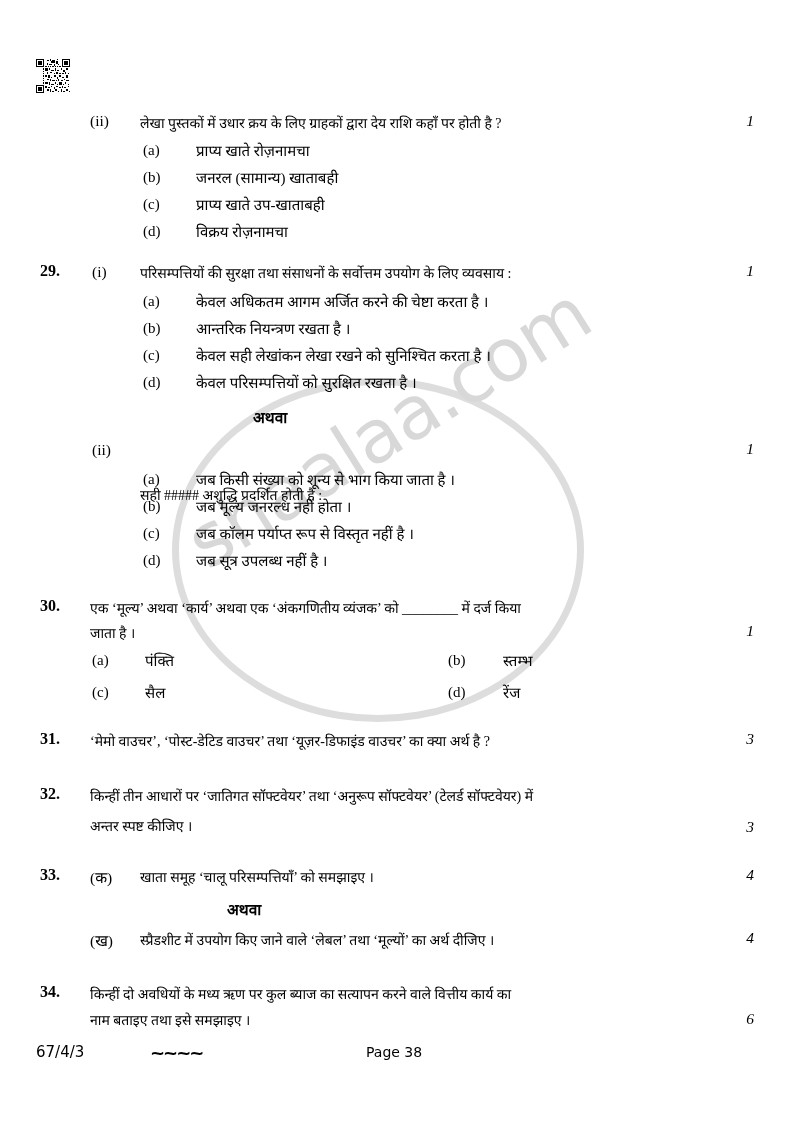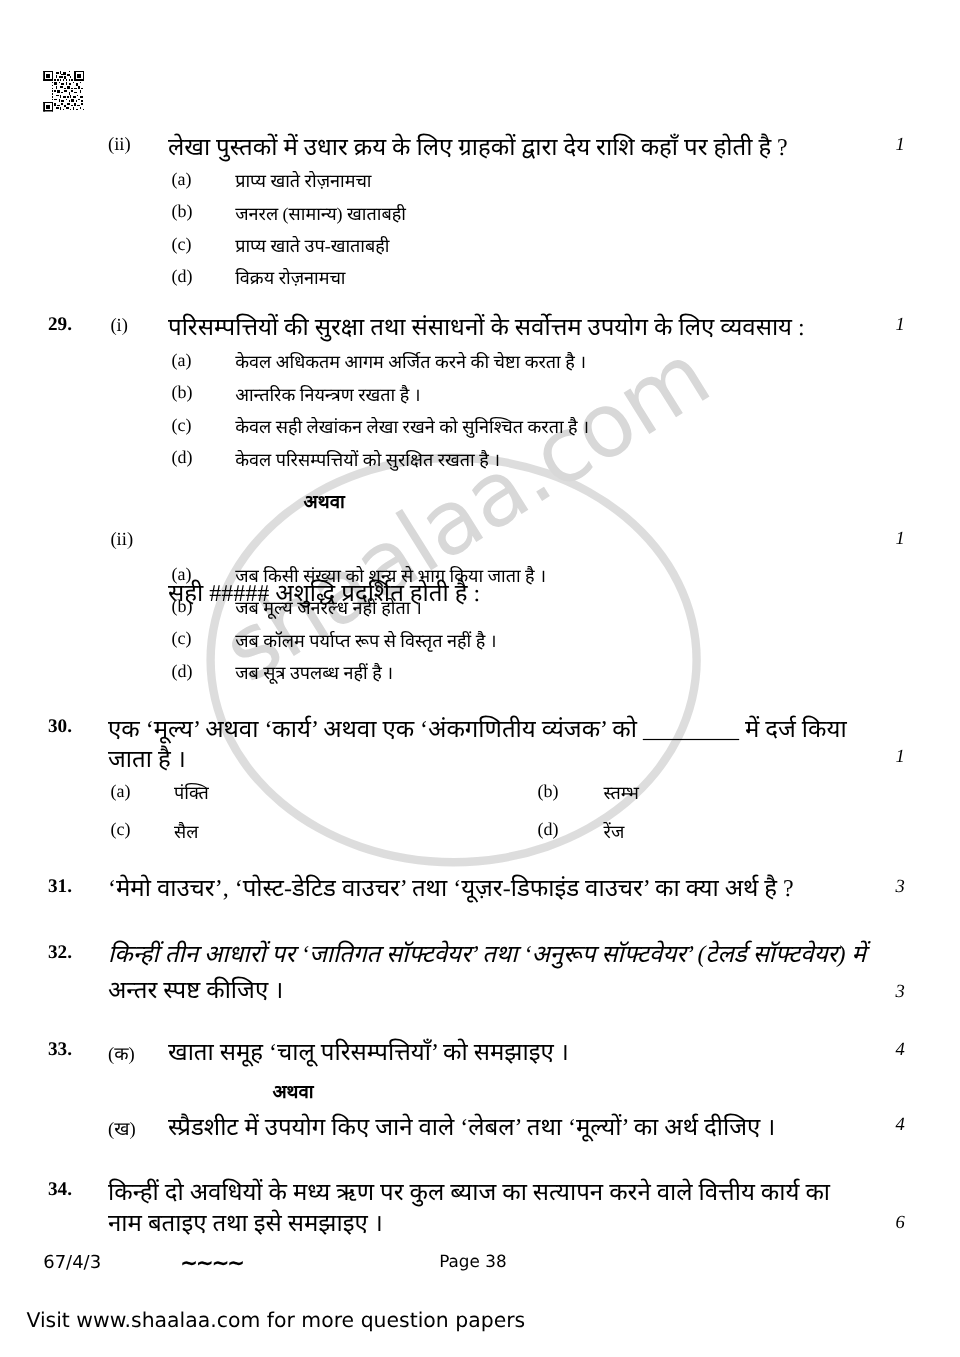--- a/index.html
+++ b/index.html
@@ -69,21 +69,21 @@
     width: 34px;
     height: 34px;
     z-index: 3;
   }
 
   
   .blk { position: absolute; }
 
   .devanagari {
     font-family: "Liberation Serif", "DejaVu Serif", serif;
-    font-size: 20px;
+    font-size: 14px;
     line-height: 25px;
     white-space: nowrap;
   }
   .qnum {
     font-family: "Liberation Serif", "DejaVu Serif", serif;
     font-weight: bold;
     font-size: 16px;
   }
   .rnum {
     font-family: "Liberation Serif", "DejaVu Serif", serif;
@@ -336,21 +336,21 @@
     </div>
 
     <div>
       <div class="blk qnum" style="left:40px; top:730px;">31.</div>
       <div class="blk devanagari" style="left:90px; top:729px;">‘मेमो वाउचर’, ‘पोस्ट-डेटिड वाउचर’ तथा ‘यूज़र-डिफाइंड वाउचर’ का क्या अर्थ है ?</div>
       <div class="blk marks" style="left:730px; top:730px;">3</div>
     </div>
 
     <div>
       <div class="blk qnum" style="left:40px; top:785px;">32.</div>
-      <div class="blk devanagari" style="left:90px; top:784px;font-style:italic;">किन्हीं तीन आधारों पर ‘जातिगत सॉफ्टवेयर’ तथा ‘अनुरूप सॉफ्टवेयर’ (टेलर्ड सॉफ्टवेयर) में</div>
+      <div class="blk devanagari" style="left:90px; top:784px;">किन्हीं तीन आधारों पर ‘जातिगत सॉफ्टवेयर’ तथा ‘अनुरूप सॉफ्टवेयर’ (टेलर्ड सॉफ्टवेयर) में</div>
       <div class="blk devanagari" style="left:90px; top:814px;">अन्तर स्पष्ट कीजिए ।</div>
       <div class="blk marks" style="left:730px; top:818px;">3</div>
     </div>
 
     <div>
       <div class="blk qnum" style="left:40px; top:866px;">33.</div>
       <div class="blk rnum" style="left:90px; top:866px;">(क)</div>
       <div class="blk devanagari" style="left:140px; top:865px;">खाता समूह ‘चालू परिसम्पत्तियाँ’ को समझाइए ।</div>
       <div class="blk marks" style="left:730px; top:866px;">4</div>
 
@@ -367,15 +367,14 @@
       <div class="blk devanagari" style="left:90px; top:1008px;">नाम बताइए तथा इसे समझाइए ।</div>
       <div class="blk marks" style="left:730px; top:1010px;">6</div>
     </div>
 
   </div>
 
   <div class="footer-code">67/4/3</div>
   <div class="footer-wave">~~~~</div>
   <div class="footer-page">Page 38</div>
 
-  <div class="banner">Visit www.shaalaa.com for more question papers</div>
 
 </div>
 
 </body></html>

